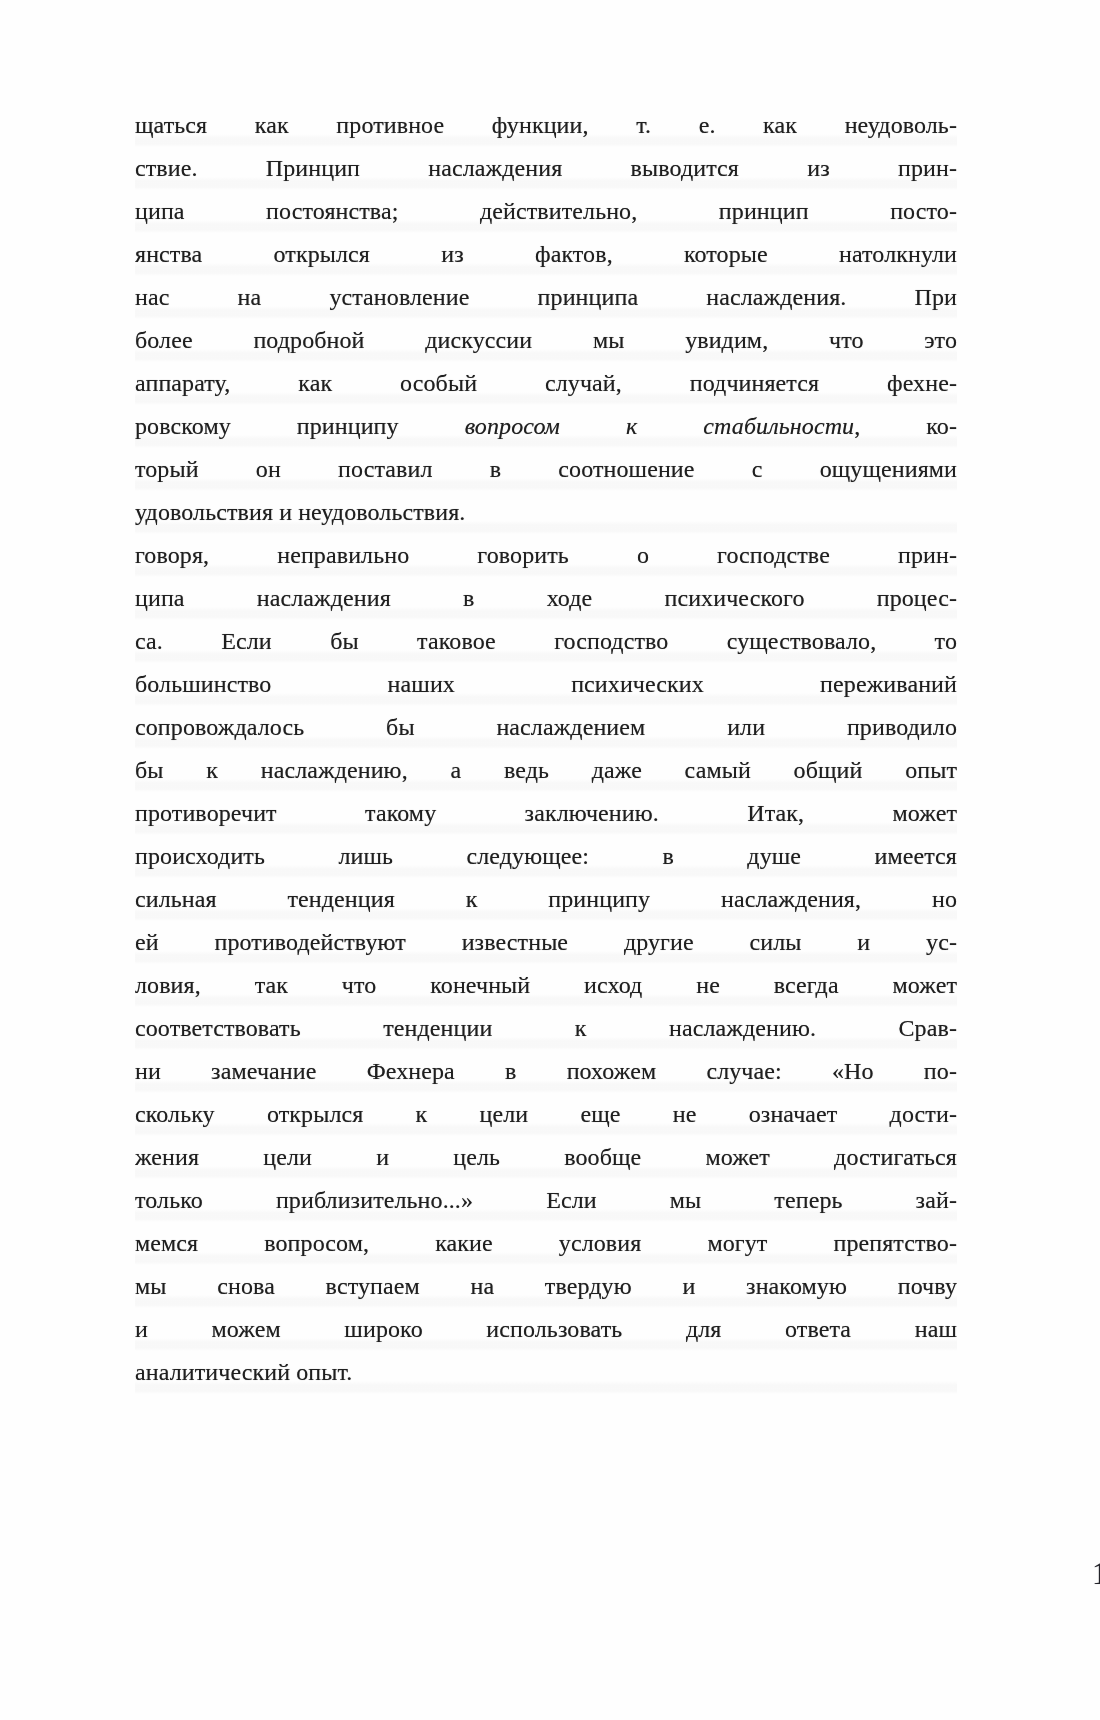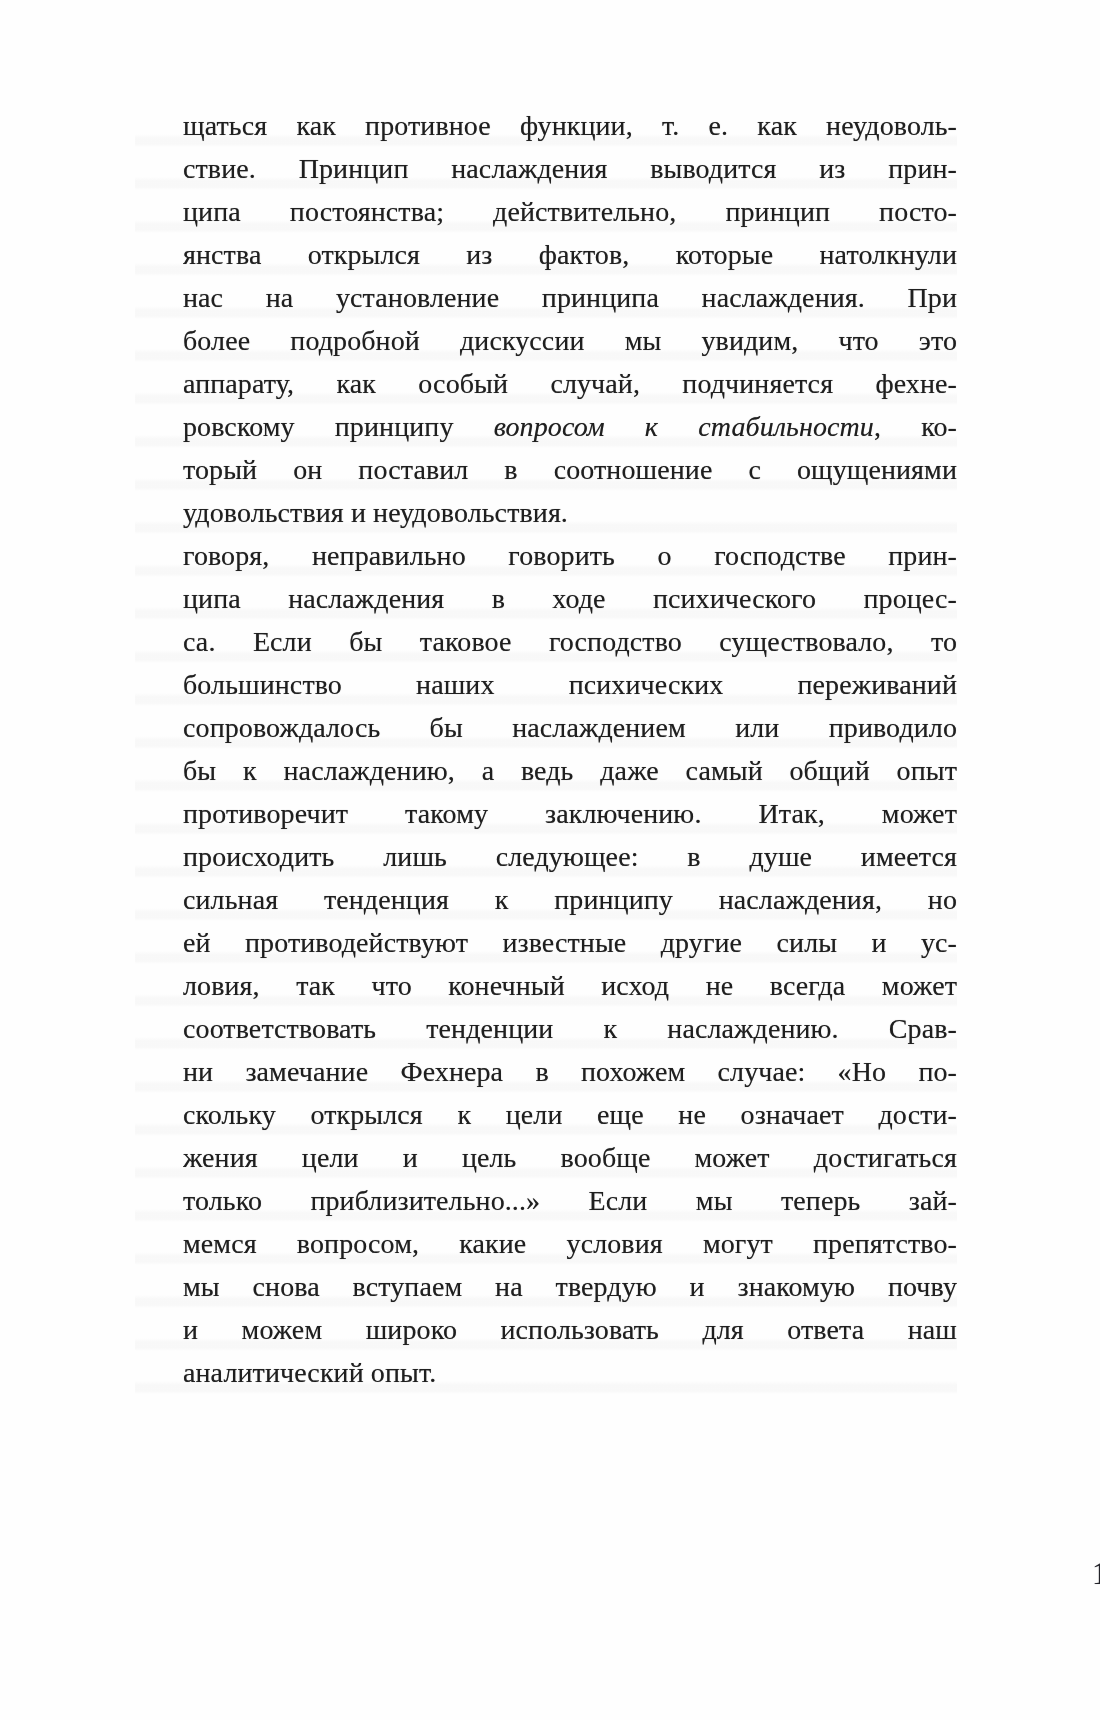--- a/index.html
+++ b/index.html
@@ -29,30 +29,29 @@
     background: repeating-linear-gradient(
       to bottom,
       rgba(140,140,140,0.00) 0px,
       rgba(140,140,140,0.00) 30px,
       rgba(140,140,140,0.05) 34px,
       rgba(140,140,140,0.05) 40px,
       rgba(140,140,140,0.00) 43px
     );
   }
   .line {
-    font-size: 28px;
+    font-size: 24px;
     line-height: 43px;
     height: 43px;
     white-space: normal;
     text-align: justify;
     text-align-last: justify;
     letter-spacing: 0.1px;
     text-shadow: 0 0 0.7px rgba(25,25,25,0.55);
     overflow: hidden;
-    margin-left: 48px;
   }
   .line.para-end {
     text-align-last: left;
   }
   .line.indent {
     text-indent: 56px;
   }
   .italic {
     font-style: italic;
   }

